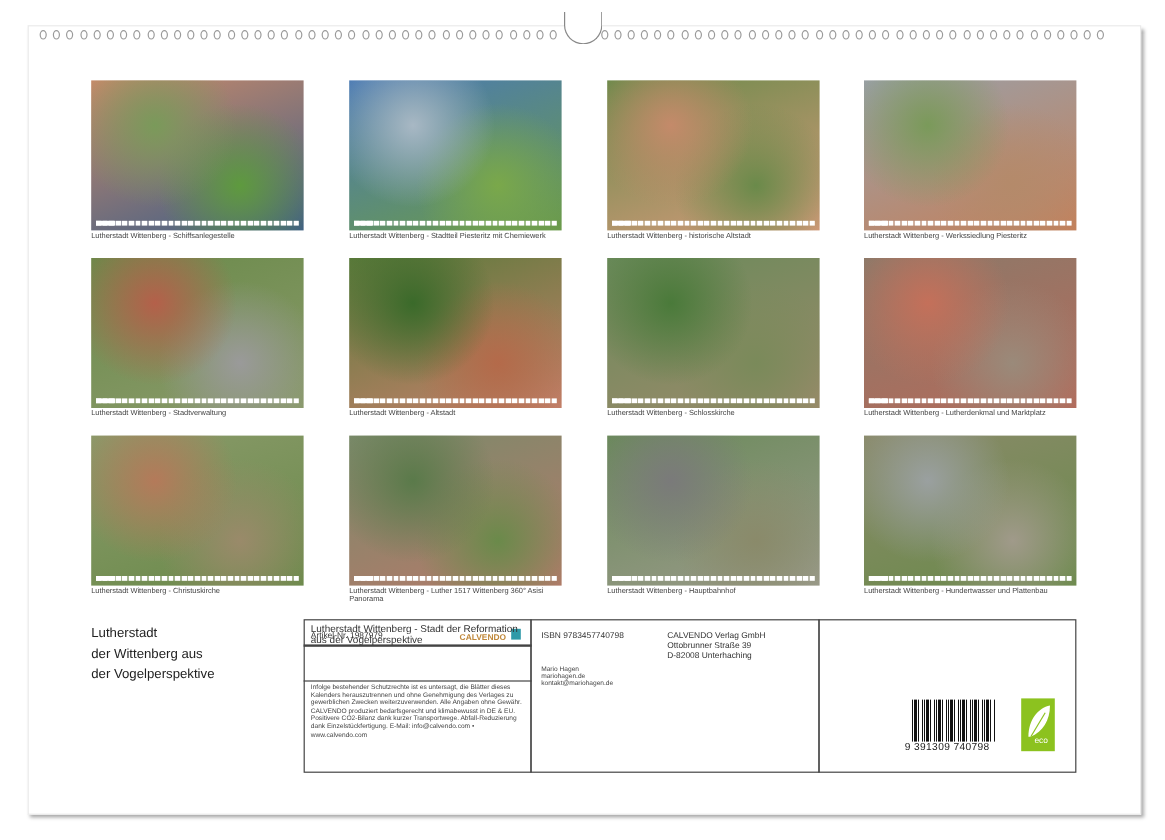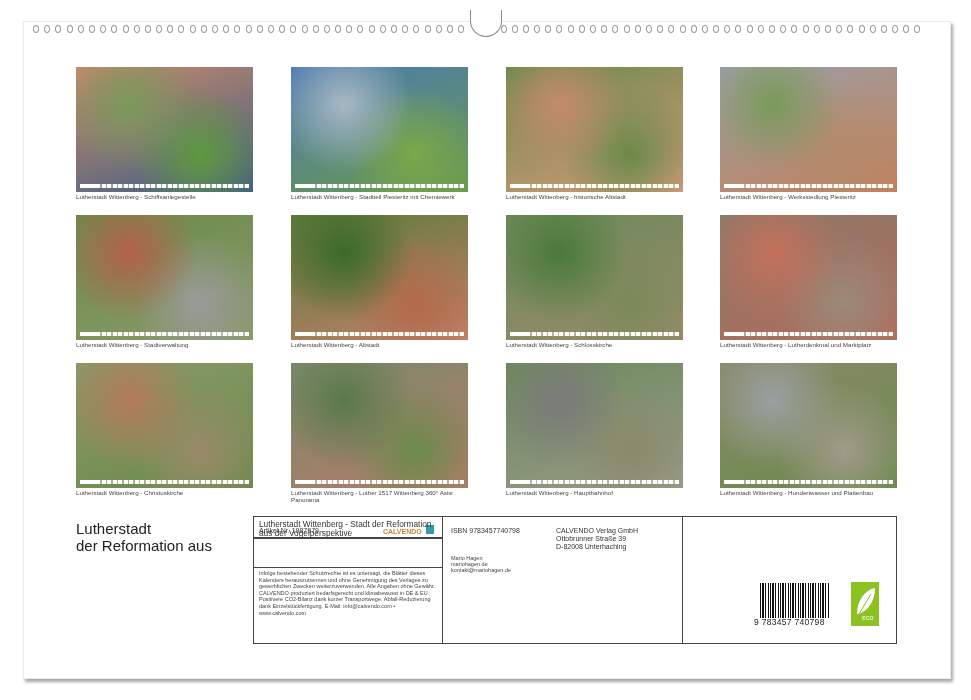--- a/index.html
+++ b/index.html
@@ -5,21 +5,21 @@
   html,body{margin:0;padding:0;}
   body{width:971px;height:700px;background:#ffffff;position:relative;overflow:hidden;font-family:"Liberation Sans",sans-serif;}
   .page{position:absolute;left:23px;top:21px;width:926px;height:656px;background:#fff;border:1px solid #eaeaea;box-shadow:2px 3px 3px rgba(0,0,0,0.35);}
   .rings{position:absolute;left:33px;top:23px;width:905px;height:12px;display:flex;align-items:center;}
   .ring{width:6px;height:8px;border:1px solid #9a9a9a;border-radius:50%;margin-right:5.2px;box-sizing:border-box;}
   .hanger{position:absolute;left:470px;top:10px;width:30px;height:26px;border:1px solid #888;border-top:none;border-radius:0 0 16px 16px;background:#fff;}
   .thumb{position:absolute;width:177px;height:125px;overflow:hidden;}
   .thumb .strip{position:absolute;left:4px;right:4px;bottom:4px;height:4px;background:repeating-linear-gradient(90deg,#fff 0 4px,rgba(255,255,255,0.35) 4px 5.5px);}
   .thumb .strip::before{content:"";position:absolute;left:0;top:0;width:16px;height:4px;background:#fff;}
   .cap{position:absolute;font-size:6.2px;color:#444;line-height:7px;width:180px;}
-  .title{position:absolute;left:76px;top:520px;font-size:15px;line-height:17px;color:#222;width:170px;}
+  .title{position:absolute;left:76px;top:520px;font-size:11px;line-height:17px;color:#222;width:170px;}
   .box{position:absolute;border:1.5px solid #444;box-sizing:border-box;}
   .small{font-size:7px;color:#333;line-height:8px;}
   .tiny{font-size:5.5px;color:#444;line-height:6.6px;}
   .barcode{position:absolute;left:760px;top:583px;width:70px;height:35px;background:repeating-linear-gradient(90deg,#111 0 1px,#fff 1px 2px,#111 2px 4px,#fff 4px 5px,#111 5px 6px,#fff 6px 8px,#111 8px 9px,#fff 9px 10px);}
   .bcnum{position:absolute;left:754px;top:617px;font-size:8.5px;color:#222;letter-spacing:0.3px;}
   .eco{position:absolute;left:851px;top:582px;width:28px;height:44px;background:#8cc21f;}
 </style>
 </head>
 <body>
 
@@ -153,21 +153,22 @@
     </div>
     <div class="cap" style="left: 506px; top: 489px;">Lutherstadt Wittenberg - Hauptbahnhof</div>
     <div class="thumb" style="left: 720px; top: 363px; background: radial-gradient(circle at 30% 30%, rgb(154, 160, 160) 0px, transparent 45%), radial-gradient(circle at 70% 70%, rgb(160, 154, 138) 0px, transparent 45%), linear-gradient(160deg, rgb(138, 138, 106), rgb(106, 138, 74));">
       <div class="strip"></div>
     </div>
     <div class="cap" style="left: 720px; top: 489px;">Lutherstadt Wittenberg - Hundertwasser und Plattenbau</div>
   </div>
 
 <div class="title">
   <div>Lutherstadt</div>
-  <div>der Reformation aus</div>
+  <div>der Wittenberg aus</div>
+  <div>der Vogelperspektive</div>
 </div>
 
 <div class="box" style="left:253px;top:516px;width:190px;height:128px;"></div>
 <div class="box" style="left:442px;top:516px;width:241px;height:128px;"></div>
 <div class="box" style="left:682px;top:516px;width:215px;height:128px;"></div>
 <div style="position:absolute;left:253px;top:537px;width:190px;height:1.5px;background:#444;"></div>
 <div style="position:absolute;left:253px;top:567px;width:190px;height:1px;background:#444;"></div>
 
 <div class="small" style="position:absolute;left:259px;top:527px;">Artikel-Nr. 1987979</div>
 <div style="position:absolute;left:383px;top:520px;">
@@ -180,20 +181,20 @@
 <div class="small" style="position:absolute;left:451px;top:527px;">ISBN 9783457740798</div>
 <div class="tiny" style="position:absolute;left:451px;top:555px;">Mario Hagen</div>
 <div class="tiny" style="position:absolute;left:451px;top:561px;">mariohagen.de</div>
 <div class="tiny" style="position:absolute;left:451px;top:567px;">kontakt@mariohagen.de</div>
 
 <div class="small" style="position:absolute;left:556px;top:527px;">CALVENDO Verlag GmbH</div>
 <div class="small" style="position:absolute;left:556px;top:535px;">Ottobrunner Straße 39</div>
 <div class="small" style="position:absolute;left:556px;top:543px;">D-82008 Unterhaching</div>
 
 <div class="barcode"></div>
-<div class="bcnum">9 783457 740798</div>
+<div class="bcnum">9 391309 740798</div>
 <div class="eco">
   <svg width="28" height="44" viewBox="0 0 28 44">
     <path d="M6 32 C6 18 14 8 24 6 C24 18 18 28 8 32 Z" fill="#fff"></path>
     <path d="M8 32 L20 12" stroke="#8cc21f" stroke-width="1"></path>
   </svg>
   <span style="position:absolute;left:11px;top:32px;font-size:7px;color:#fff;">eco</span>
 </div>
 
 </body></html>

